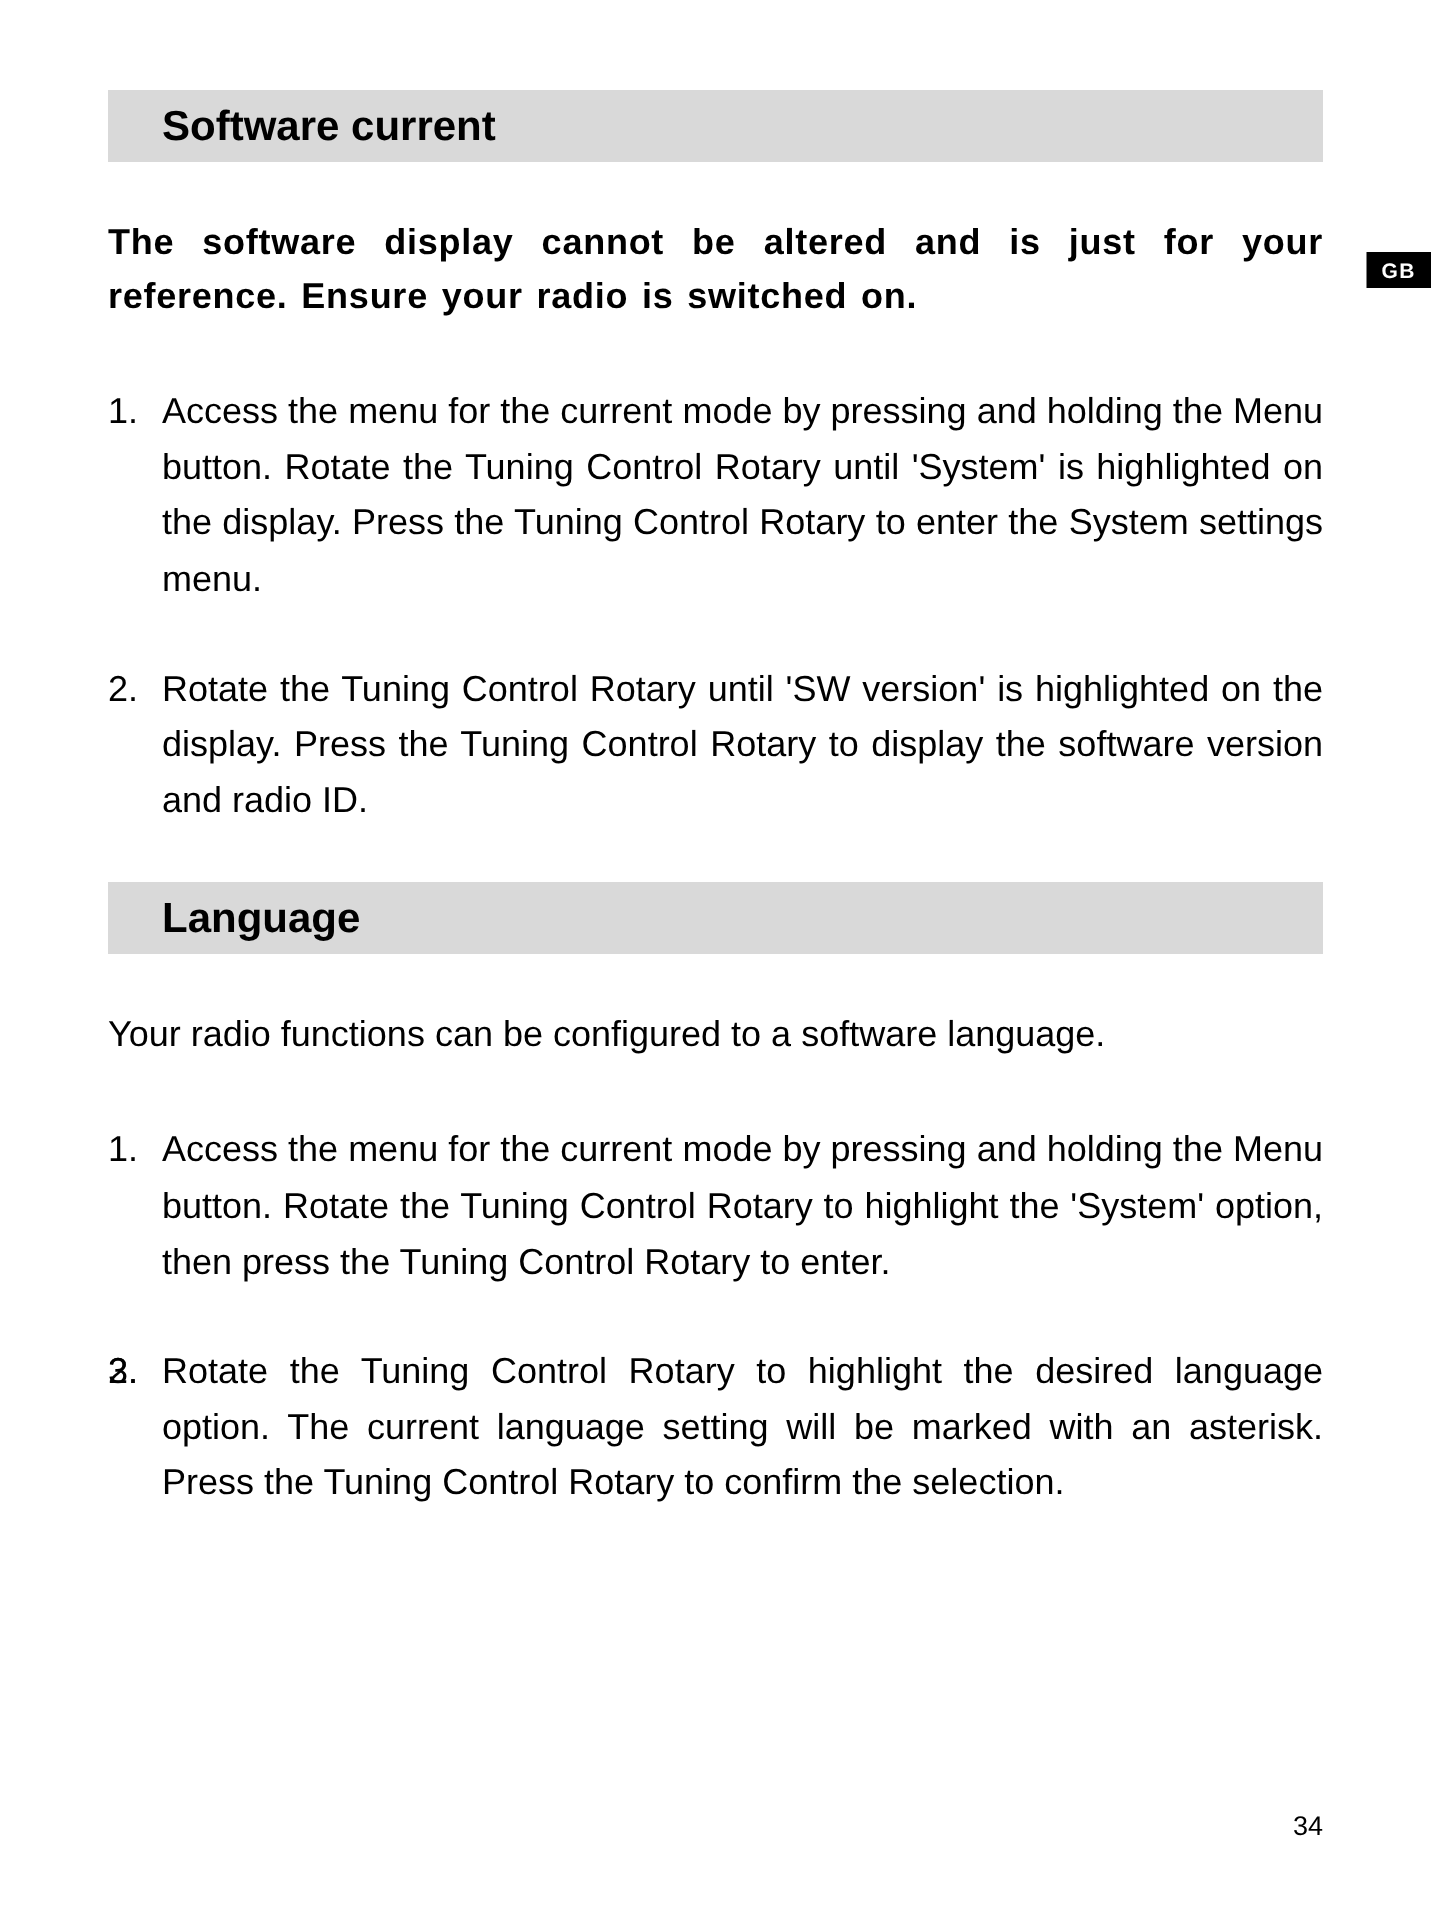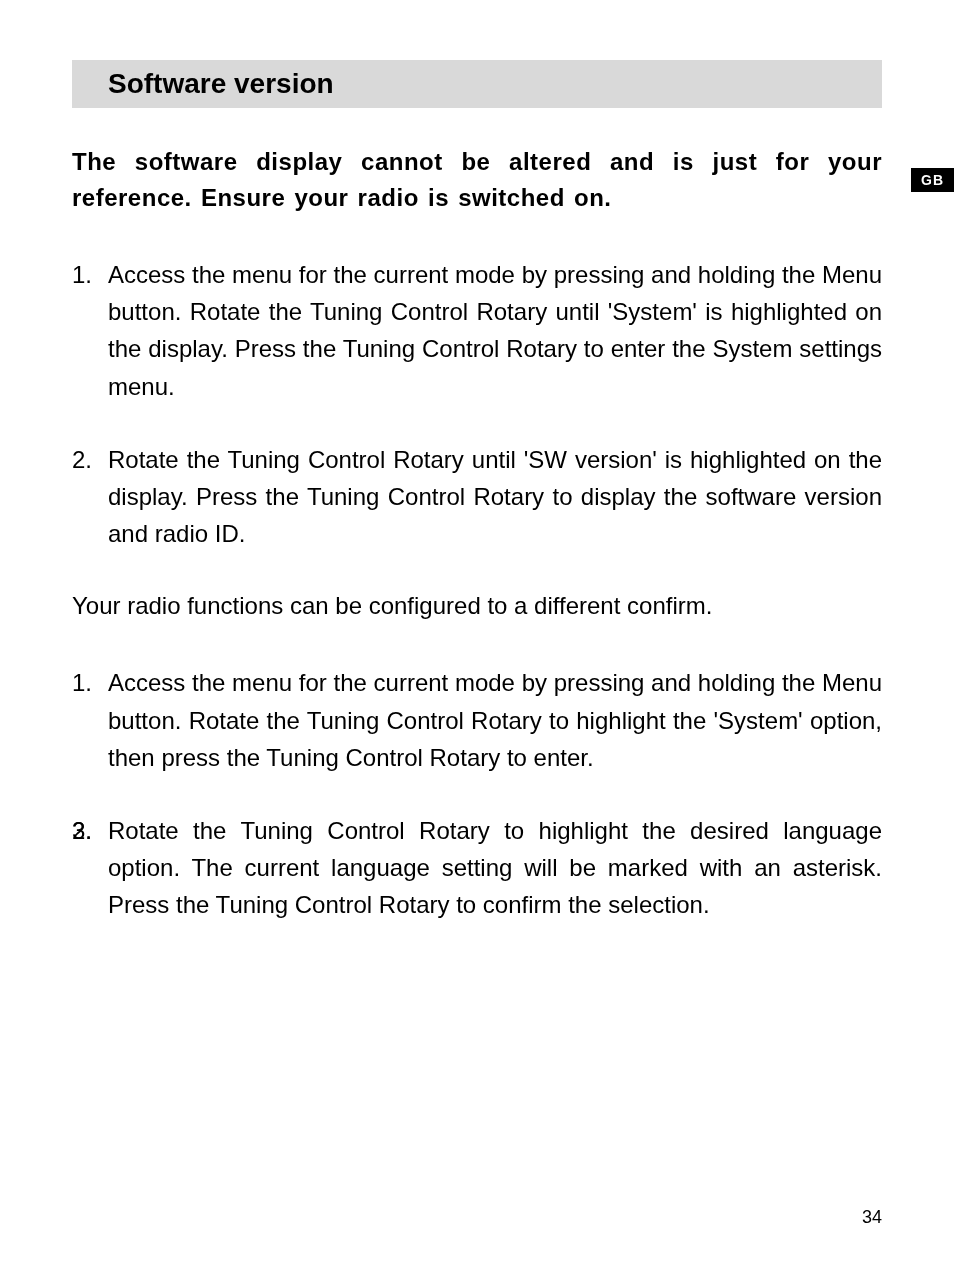--- a/index.html
+++ b/index.html
@@ -76,37 +76,38 @@
     text-align: center;
   }
 </style>
 </head>
 <body>
 
 <div class="page">
 
   <div class="lang-tab">GB</div>
 
-  <h2 class="section-heading">Software version</h2>
+  <h2 class="section-heading">Software current</h2>
 
   <p class="intro intro-spaced">The software display cannot be altered and is just for your reference. Ensure your radio is switched on.</p>
 
   <ol class="step-list">
     <li class="step-item">
       <span class="num">1.</span>
       <span>Access the menu for the current mode by pressing and holding the Menu button. Rotate the Tuning Control Rotary until 'System' is highlighted on the display. Press the Tuning Control Rotary to enter the System settings menu.</span>
     </li>
     <li class="step-item">
       <span class="num">2.</span>
       <span>Rotate the Tuning Control Rotary until 'SW version' is highlighted on the display. Press the Tuning Control Rotary to display the software version and radio ID.</span>
     </li>
   </ol>
 
+  <h2 class="section-heading">Language</h2>
 
-  <p class="intro">Your radio functions can be configured to a different confirm.</p>
+  <p class="intro">Your radio functions can be configured to a software language.</p>
 
   <ol class="step-list">
     <li class="step-item">
       <span class="num">1.</span>
       <span>Access the menu for the current mode by pressing and holding the Menu button. Rotate the Tuning Control Rotary to highlight the 'System' option, then press the Tuning Control Rotary to enter.</span>
     </li>
     <li class="step-item">
       <span class="num">2.</span>
     </li>
     <li class="step-item">

